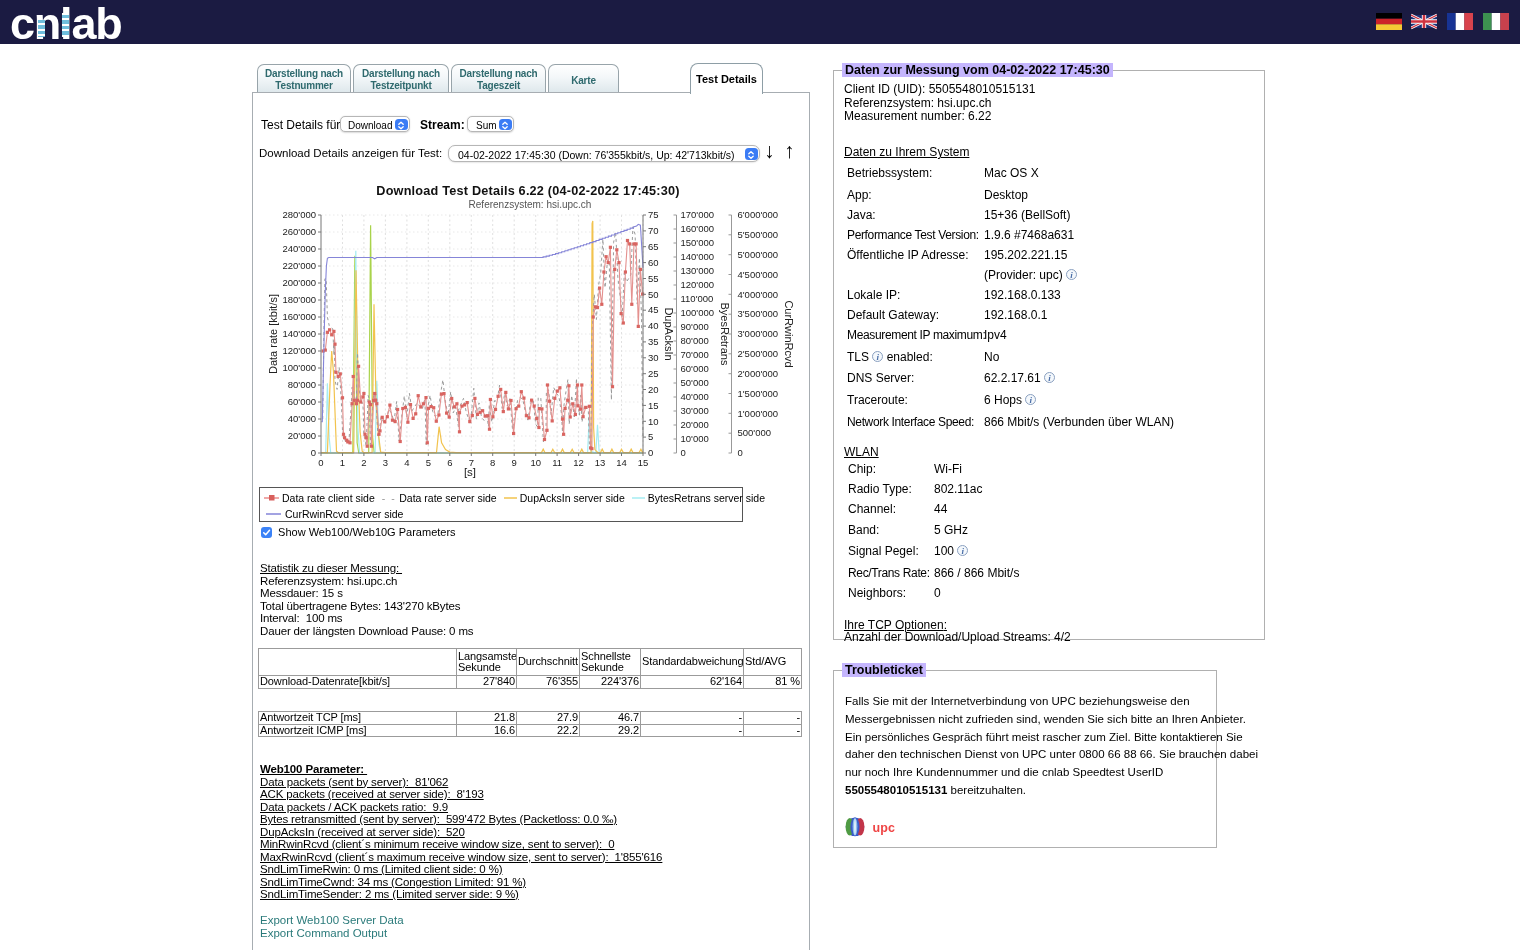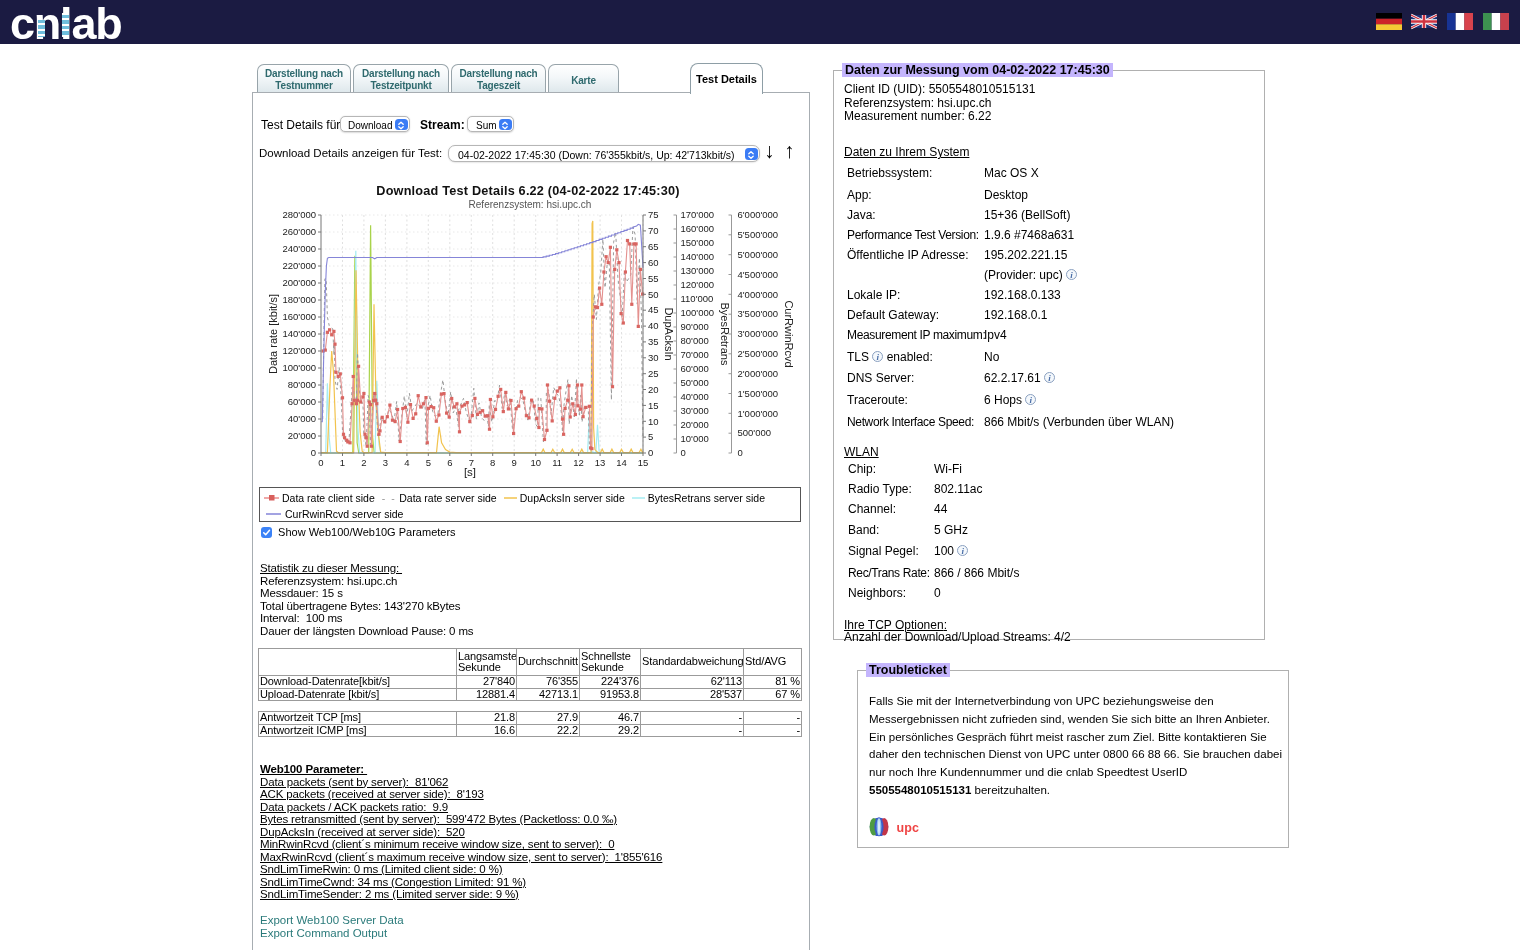--- a/index.html
+++ b/index.html
@@ -11,21 +11,21 @@
 .tab { position:absolute; top:64px; height:29px; border:1px solid #98a4aa; border-bottom:none; border-radius:7px 7px 0 0; background:linear-gradient(#ffffff,#f3f7f9 45%,#dde7eb); color:#2f6a6e; font-size:10px; letter-spacing:-0.2px; font-weight:bold; text-align:center; line-height:12.4px; padding-top:3px; }
 .tab1l { line-height:26px; }
 #activetab { position:absolute; top:63px; height:31px; background:#fff; border:1px solid #8e9ea6; border-bottom:none; border-radius:6px 6px 0 0; color:#000; font-size:11px; font-weight:bold; text-align:center; line-height:30px; z-index:5; border-radius:8px 8px 0 0; }
 #panel { position:absolute; left:252px; top:92px; width:558px; height:860px; border:1px solid #a7adb2; border-bottom:none; background:#fff; }
 .sel { position:absolute; border:1px solid #b6b6b6; border-radius:5px; background:#fff; font-size:10.5px; color:#000; white-space:nowrap; box-shadow:0 0.5px 1.5px rgba(0,0,0,0.15); }
 .selcap { position:absolute; right:1.5px; top:1.5px; bottom:1.5px; width:13px; background:#3b7cf5; border-radius:3.5px; }
 .selcap svg { position:absolute; left:1.5px; top:1px; }
 .lbl { position:absolute; font-size:12px; color:#000; }
 a.tlink { color:#2a7a7a; text-decoration:none; font-size:11.5px; }
 
-#legendbox { position:absolute; left:259px; top:487px; width:542px; height:35px; border:1px solid #555; font-size:10.5px; color:#000; white-space:nowrap; }
+#legendbox { position:absolute; left:259px; top:487px; width:484px; height:35px; border:1px solid #555; font-size:10.5px; color:#000; white-space:nowrap; }
 
 table.rt { border-collapse:collapse; font-size:11px; letter-spacing:-0.1px; color:#000; table-layout:fixed; }
 table.rt td,table.rt th { border:1px solid #9b9b9b; padding:0 1px; font-weight:normal; text-align:left; vertical-align:middle; line-height:11.5px; overflow:hidden; }
 table.rt td.num { white-space:nowrap; }
 table.rt tr.dr td { white-space:nowrap; }
 table.rt td.num { text-align:right; }
 
 .fs { position:absolute; border:1px solid #b0b0b0; background:#fff; }
 .fsleg { position:absolute; top:-8px; left:8px; background:#c4b5fd; padding:0 3px; font-weight:bold; font-size:12.5px; white-space:nowrap; }
 .row12 { font-size:12px; color:#000; position:absolute; white-space:nowrap; }
@@ -524,30 +524,22 @@
         <td>Durchschnitt</td>
         <td>Schnellste Sekunde</td>
         <td>Standardabweichung</td>
         <td>Std/AVG</td>
       </tr>
   <tr class="dr">
         <td>Download-Datenrate[kbit/s]</td>
         <td class="num">27'840</td>
         <td class="num">76'355</td>
         <td class="num">224'376</td>
-        <td class="num">62'113</td>
+        <td class="num">62'164</td>
         <td class="num">81 %</td>
-      </tr>
-  <tr class="dr">
-        <td>Upload-Datenrate [kbit/s]</td>
-        <td class="num">12881.4</td>
-        <td class="num">42713.1</td>
-        <td class="num">91953.8</td>
-        <td class="num">28'537</td>
-        <td class="num">67 %</td>
       </tr>
 </tbody>
   </table>
 
 <table class="rt" style="position:absolute;left:258px;top:711px;width:543px;">
   <colgroup>
       <col style="width:198px;">
       <col style="width:60px;">
       <col style="width:63px;">
       <col style="width:61px;">
@@ -618,21 +610,21 @@
 <div class="row12" style="left:14px;top:411px;">Radio Type:<span class="vcol2">802.11ac</span></div>
 <div class="row12" style="left:14px;top:431px;">Channel:<span class="vcol2">44</span></div>
 <div class="row12" style="left:14px;top:452px;">Band:<span class="vcol2">5 GHz</span></div>
 <div class="row12" style="left:14px;top:473px;">Signal Pegel:<span class="vcol2">100 <span class="info">i</span></span></div>
 <div class="row12" style="left:14px;top:495px;"><span class="tight">Rec/Trans Rate:</span><span class="vcol2">866 / 866 Mbit/s</span></div>
 <div class="row12" style="left:14px;top:515px;">Neighbors:<span class="vcol2">0</span></div>
 <div class="row12 und" style="left:10px;top:547px;">Ihre TCP Optionen<span style="text-decoration:none;">:</span></div>
 <div class="row12" style="left:10px;top:559px;">Anzahl der Download/Upload Streams: 4/2</div>
 </div>
 
-<div class="fs" style="left:857px;top:670px;width:432px;height:178px;">
+<div class="fs" style="left:833px;top:670px;width:384px;height:178px;">
 <span class="fsleg">Troubleticket</span>
 <div class="row12" style="left:11px;top:22px;line-height:17.8px;font-size:11.5px;white-space:nowrap;">
 Falls Sie mit der Internetverbindung von UPC beziehungsweise den<br>
 Messergebnissen nicht zufrieden sind, wenden Sie sich bitte an Ihren Anbieter.<br>
 Ein persönliches Gespräch führt meist rascher zum Ziel. Bitte kontaktieren Sie<br>
 daher den technischen Dienst von UPC unter 0800 66 88 66. Sie brauchen dabei<br>
 nur noch Ihre Kundennummer und die cnlab Speedtest UserID<br>
 <b>5505548010515131</b> bereitzuhalten.
 </div>
 <div style="position:absolute;left:11px;top:145px;">

